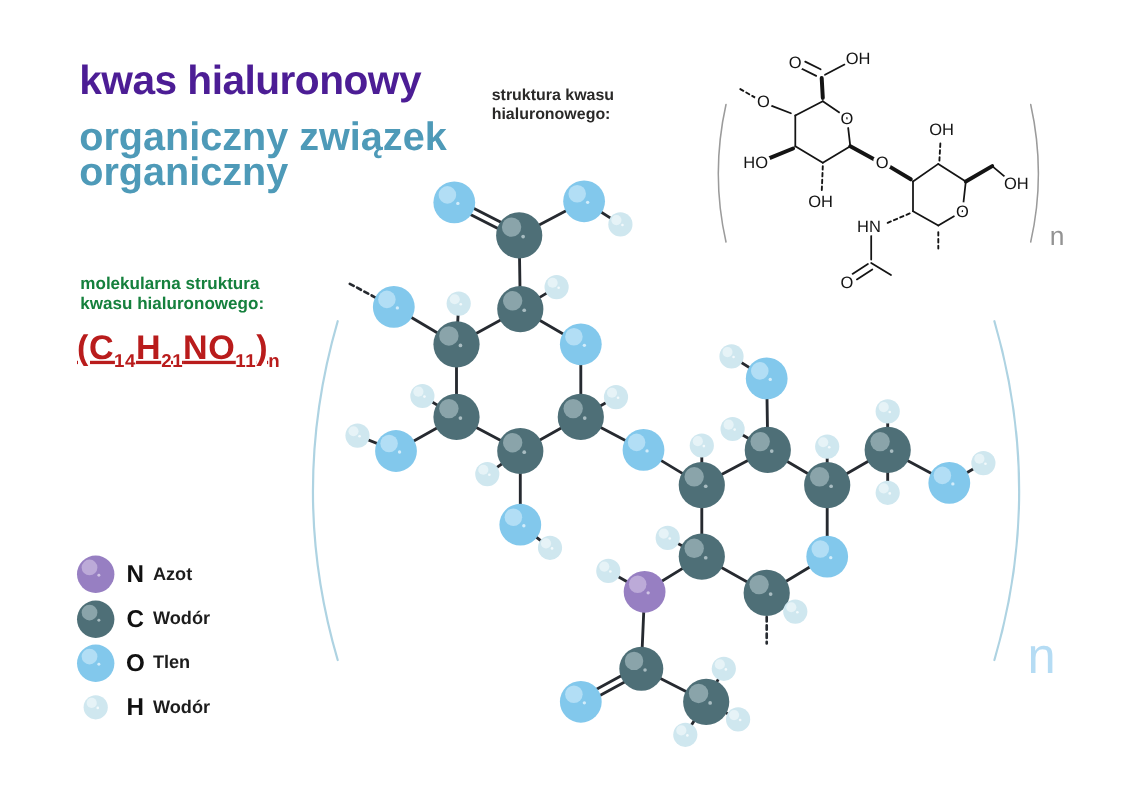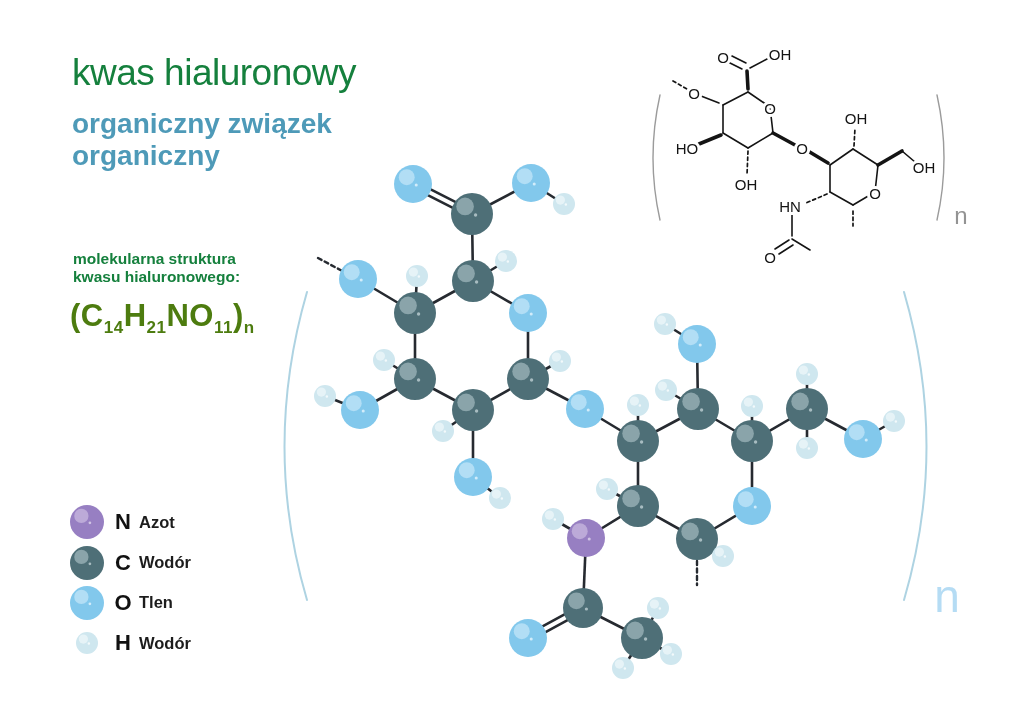--- a/index.html
+++ b/index.html
@@ -1,22 +1,22 @@
 <!DOCTYPE html>
 <html><head>
 <meta charset="utf-8">
 <style>
   html,body{margin:0;padding:0;background:#fff;}
   .page{position:relative;width:1024px;height:716px;background:#ffffff;overflow:hidden;
         font-family:"Liberation Sans",sans-serif;}
   .abs{position:absolute;}
-  .title{left:72px;top:52px;font-size:37px;font-weight:400;letter-spacing:-0.5px;color:#15803d;}
-  .subtitle{left:72px;top:108px;font-size:28px;font-weight:800;color:#4e9ab8;line-height:32px;}
+  .title{left:72px;top:52px;font-size:37px;font-weight:700;letter-spacing:-0.5px;color:#4c1d95;}
+  .subtitle{left:72px;top:108px;font-size:36px;font-weight:800;color:#4e9ab8;line-height:32px;}
   .mol-label{left:73px;top:250px;font-size:15.5px;font-weight:800;color:#15803d;line-height:18px;}
-  .formula{left:70px;top:298px;font-size:31px;font-weight:800;color:#4d7c0f;letter-spacing:0.5px;}
+  .formula{left:70px;top:298px;font-size:31px;font-weight:800;color:#b91c1c;letter-spacing:0.5px;text-decoration:underline;}
   .formula sub{font-size:17px;font-weight:800;}
   .struct-label{left:447px;top:79px;font-size:14.5px;font-weight:800;color:#2a2928;line-height:17px;}
   .legend{left:66px;top:502px;display:flex;flex-direction:column;}
   .legend-row{display:flex;align-items:center;height:40.4px;}
   .legend-row svg{width:42px;height:40px;flex:0 0 42px;}
   .legend-sym{width:30px;text-align:center;font-size:22px;font-weight:800;color:#111;}
   .legend-name{margin-left:1px;font-size:16.5px;font-weight:700;color:#1c1c1c;}
   svg text{font-family:"Liberation Sans",sans-serif;}
   .sk-label{paint-order:stroke;stroke:#ffffff;stroke-width:6px;fill:#141414;
             font-size:15px;font-weight:500;}
@@ -376,20 +376,24 @@
     <div>organiczny</div>
   </div>
 
   <div class="abs mol-label">
     <div>molekularna struktura</div>
     <div>kwasu hialuronowego:</div>
   </div>
 
   <div class="abs formula"><span>(C</span><sub>14</sub><span>H</span><sub>21</sub><span>NO</span><sub>11</sub><span>)</span><sub>n</sub></div>
 
+  <div class="abs struct-label">
+    <div>struktura kwasu</div>
+    <div>hialuronowego:</div>
+  </div>
 
   <div class="abs legend" id="legend">
       <div class="legend-row">
         <svg viewBox="0 0 42 40">
           <g>
             <circle cx="21" cy="20" r="17" fill="#977fc2"></circle>
             <circle cx="15.39" cy="13.879999999999999" r="7.14" fill="#bcaad8"></circle>
             <circle cx="23.89" cy="20.85" r="1.36" fill="#d0c4e4"></circle>
           </g>
         </svg>

